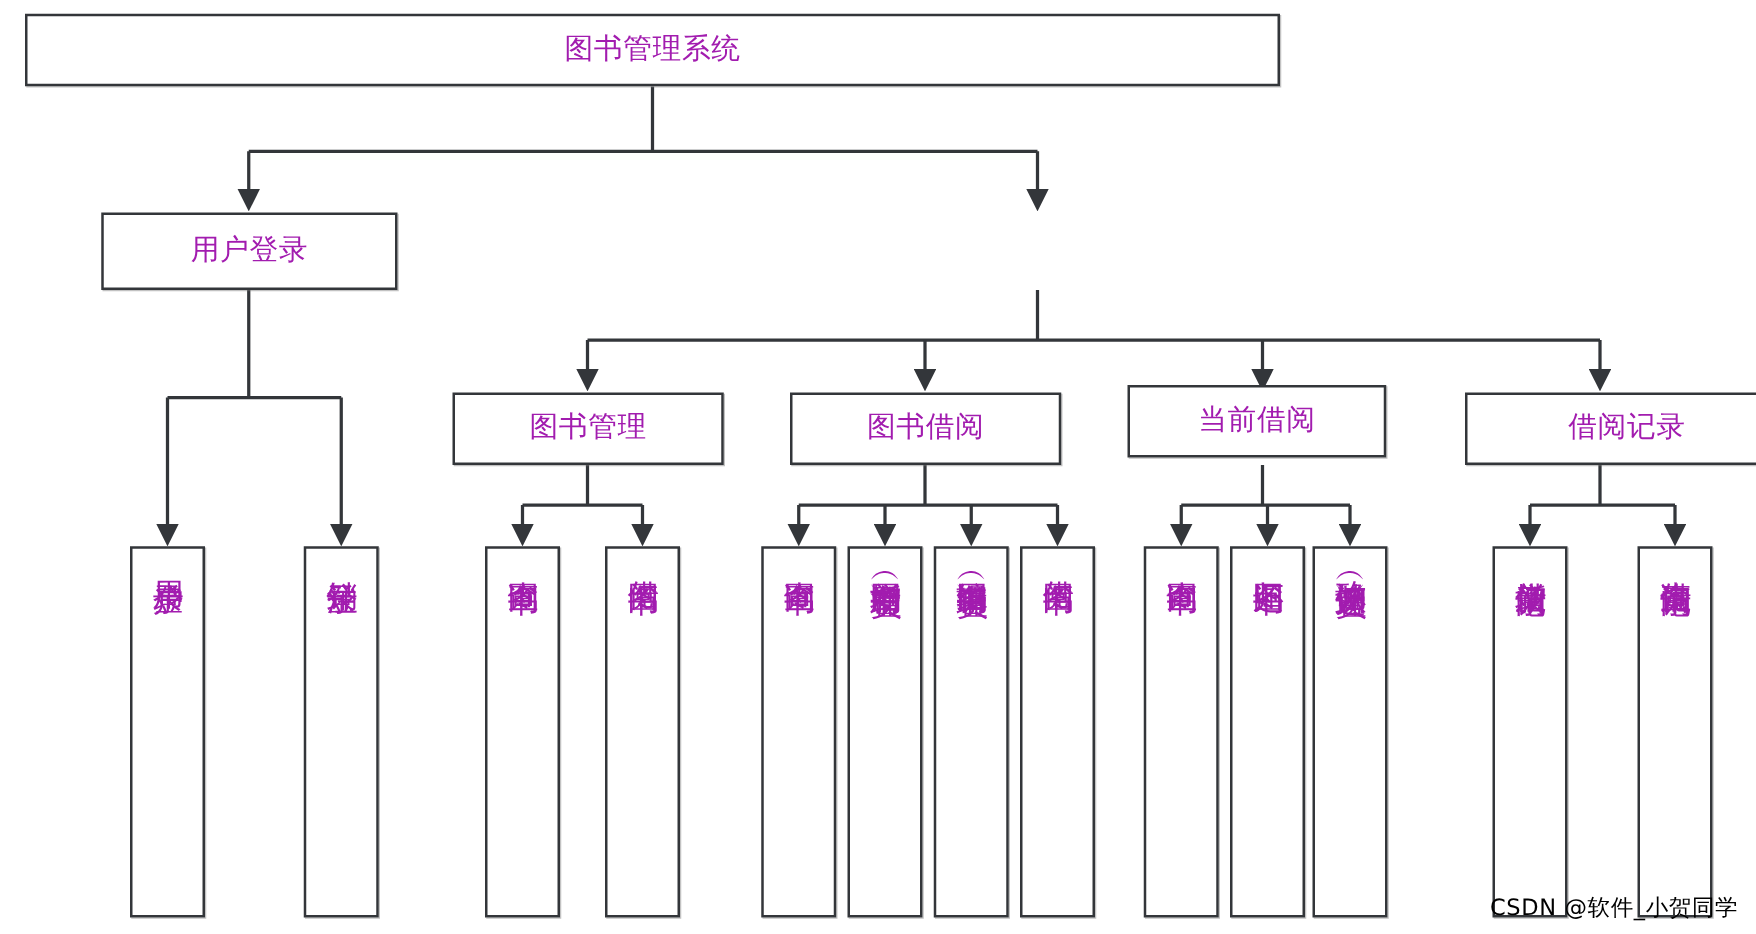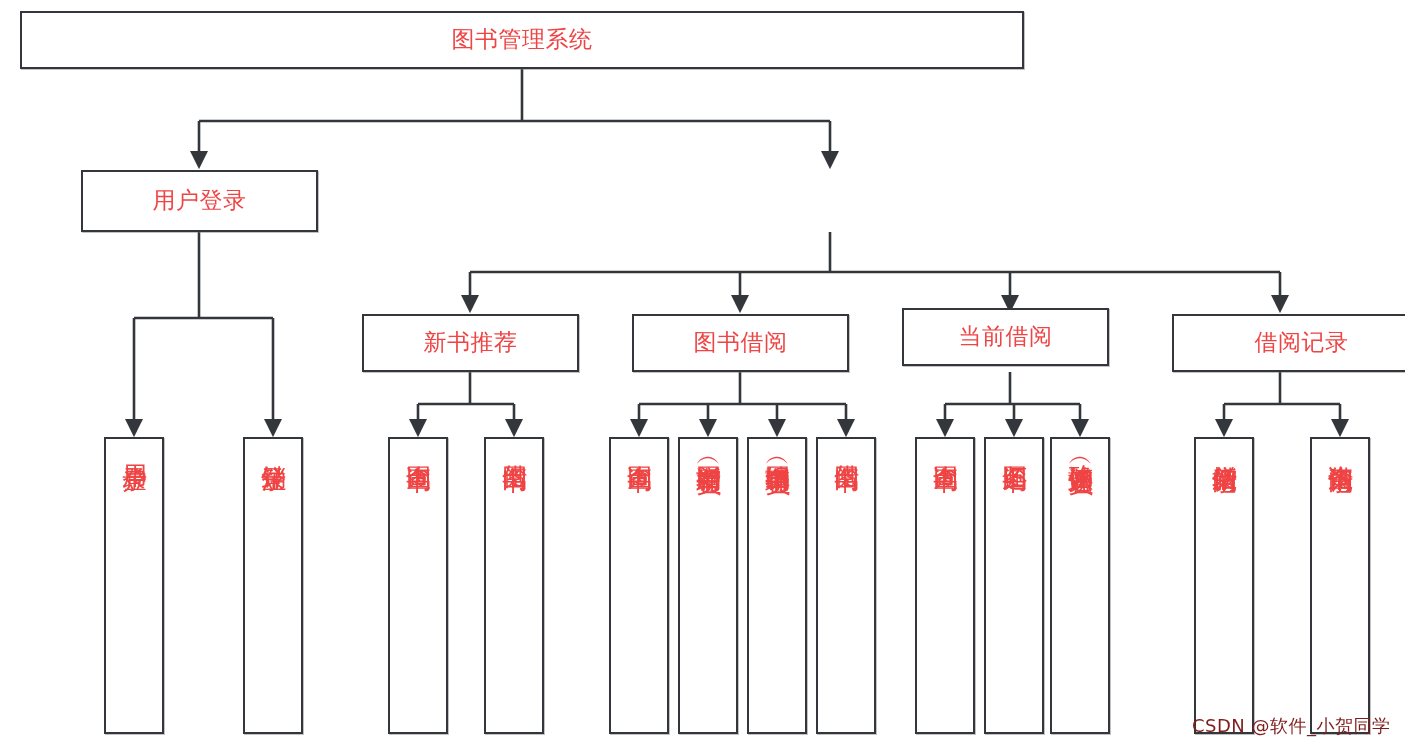--- a/index.html
+++ b/index.html
@@ -22,21 +22,21 @@
     left: 0;
     top: 0;
     width: 1405px;
     height: 747px;
   }
   .node {
     position: absolute;
     box-sizing: border-box;
     border: 2.5px solid #33363a;
     background: #ffffff;
-    color: #ef4444;
+    color: #a21caf;
     display: flex;
     align-items: center;
     justify-content: center;
     box-shadow: 1px 1px 0 rgba(120,120,120,0.45);
   }
   .node .label {
     display: block;
     text-align: center;
     line-height: 1.12;
     white-space: nowrap;
@@ -55,21 +55,21 @@
     font-size: 25px;
     line-height: 1.05;
     letter-spacing: 1px;
     white-space: nowrap;
   }
   .watermark {
     position: absolute;
     left: 1192px;
     top: 714px;
     font-size: 18px;
-    color: #7f1d1d;
+    color: #000000;
     letter-spacing: 0.5px;
     white-space: nowrap;
     pointer-events: none;
   }
 </style>
 </head>
 <body>
 
 <div id="canvas">
 
@@ -125,21 +125,21 @@
 
   <div class="node horiz" style="left: 20px; top: 11px; width: 1004px; height: 58px;">
     <span class="label">图书管理系统</span>
   </div>
 
   <div class="node horiz" style="left: 81px; top: 170px; width: 237px; height: 62px;">
     <span class="label">用户登录</span>
   </div>
 
   <div class="node horiz" style="left: 362px; top: 314px; width: 217px; height: 58px;">
-    <span class="label">新书推荐</span>
+    <span class="label">图书管理</span>
   </div>
   <div class="node horiz" style="left: 632px; top: 314px; width: 217px; height: 58px; align-items: center;">
     <span class="label">图书借阅</span>
   </div>
   <div class="node horiz" style="left: 902px; top: 308px; width: 207px; height: 58px;">
     <span class="label">当前借阅</span>
   </div>
   <div class="node horiz" style="left: 1172px; top: 314px; width: 259px; height: 58px;">
     <span class="label">借阅记录</span>
   </div>

